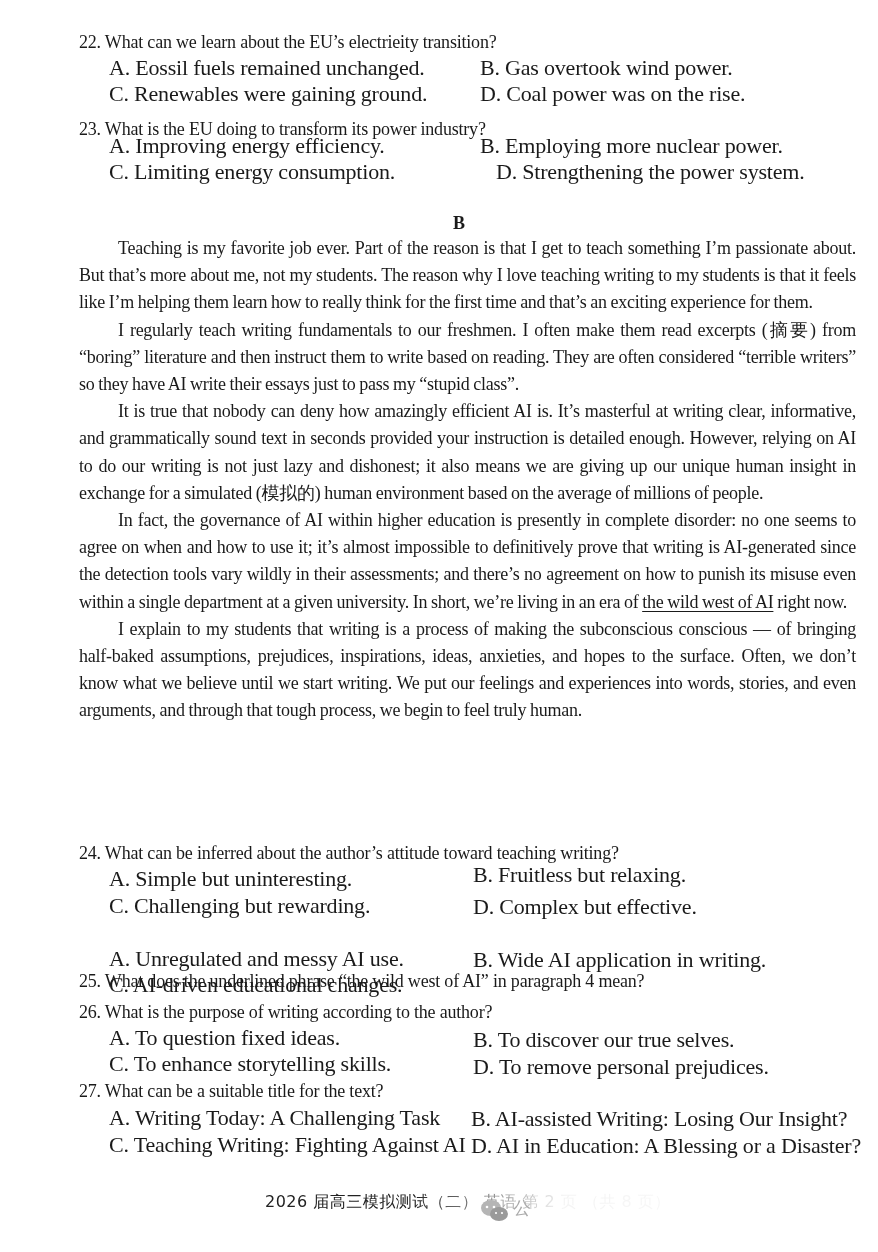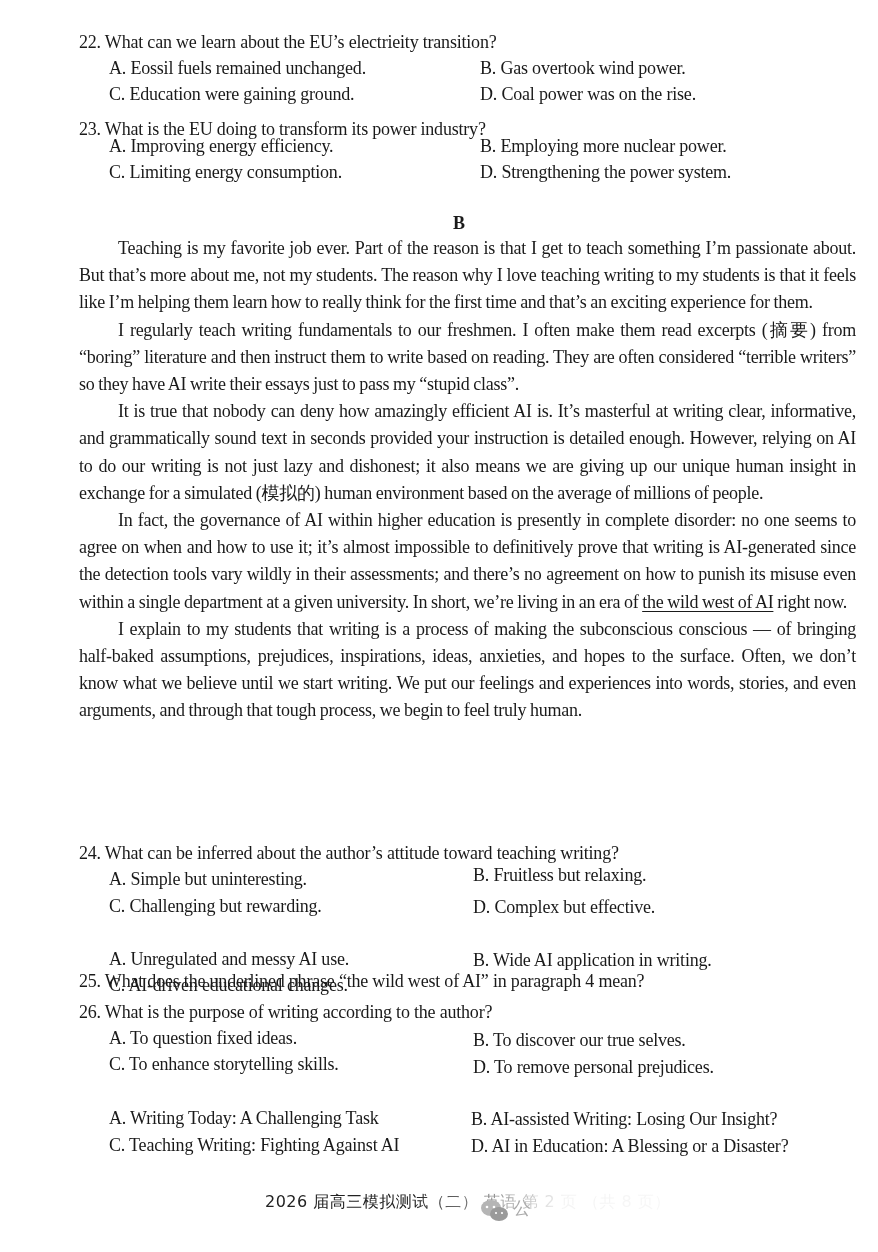--- a/index.html
+++ b/index.html
@@ -7,21 +7,21 @@
     width: 878px; height: 1252px; position: relative; overflow: hidden;
     font-family: "Liberation Serif", "DejaVu Serif", serif;
     color: #1a1a1a;
   }
   .page { position: absolute; left: 0; top: 0; width: 878px; height: 1252px; margin-left: 20px; }
   .q-stem {
     position: absolute; left: 59px; font-size: 18px; line-height: 26px;
     letter-spacing: -0.2px; white-space: nowrap;
   }
   .opt {
-    position: absolute; font-size: 18px; line-height: 26px; white-space: nowrap;
+    position: absolute; font-size: 22px; line-height: 26px; white-space: nowrap;
     letter-spacing: -0.2px;
   }
   .section-label {
     position: absolute; left: 0; width: 878px; top: 210px; text-align: center;
     font-weight: bold; font-size: 18px; line-height: 26px;
   }
   .passage {
     position: absolute; left: 59px; width: 777px; top: 235px;
     font-size: 18px; line-height: 27.2px; text-align: justify;
     letter-spacing: -0.25px; word-spacing: -0.5px;
@@ -47,28 +47,28 @@
   }
 </style>
 </head>
 <body>
 
 <div class="page">
 
   <div class="q-stem" style="top:29px">22. What can we learn about the EU’s electrieity transition?</div>
   <div class="opt" style="left:89px;top:55px">A. Eossil fuels remained unchanged.</div>
   <div class="opt" style="left:460px;top:55px">B. Gas overtook wind power.</div>
-  <div class="opt" style="left:89px;top:81px">C. Education were gaining ground.</div>
+  <div class="opt" style="left:89px;top:81px">C. Renewables were gaining ground.</div>
   <div class="opt" style="left:460px;top:81px">D. Coal power was on the rise.</div>
 
   <div class="q-stem" style="top:116px">23. What is the EU doing to transform its power industry?</div>
   <div class="opt" style="left:89px;top:133px">A. Improving energy efficiency.</div>
   <div class="opt" style="left:460px;top:133px">B. Employing more nuclear power.</div>
   <div class="opt" style="left:89px;top:159px">C. Limiting energy consumption.</div>
-  <div class="opt" style="left:460px;top:159px">D. Strengthening the power system.</div>
+  <div class="opt" style="left:476px;top:159px">D. Strengthening the power system.</div>
 
   <div class="section-label">B</div>
 
   <div class="passage">
     <p>Teaching is my favorite job ever. Part of the reason is that I get to teach something I’m passionate about. But that’s more about me, not my students. The reason why I love teaching writing to my students is that it feels like I’m helping them learn how to really think for the first time and that’s an exciting experience for them.</p>
     <p>I regularly teach writing fundamentals to our freshmen. I often make them read excerpts (摘要) from “boring” literature and then instruct them to write based on reading. They are often considered “terrible writers” so they have AI write their essays just to pass my “stupid class”.</p>
     <p>It is true that nobody can deny how amazingly efficient AI is. It’s masterful at writing clear, informative, and grammatically sound text in seconds provided your instruction is detailed enough. However, relying on AI to do our writing is not just lazy and dishonest; it also means we are giving up our unique human insight in exchange for a simulated (模拟的) human environment based on the average of millions of people.</p>
     <p><span>In fact, the governance of AI within higher education is presently in complete disorder: no one seems to agree on when and how to use it; it’s almost impossible to definitively prove that writing is AI-generated since the detection tools vary wildly in their assessments; and there’s no agreement on how to punish its misuse even within a single department at a given university. In short, we’re living in an era of </span><span class="ul">the wild west of AI</span><span> right now.</span></p>
     <p>I explain to my students that writing is a process of making the subconscious conscious — of bringing half-baked assumptions, prejudices, inspirations, ideas, anxieties, and hopes to the surface. Often, we don’t know what we believe until we start writing. We put our feelings and experiences into words, stories, and even arguments, and through that tough process, we begin to feel truly human.</p>
   </div>
@@ -83,20 +83,21 @@
   <div class="opt" style="left:89px;top:946px">A. Unregulated and messy AI use.</div>
   <div class="opt" style="left:453px;top:947px">B. Wide AI application in writing.</div>
   <div class="opt" style="left:89px;top:972px">C. AI-driven educational changes.</div>
 
   <div class="q-stem" style="top:999px">26. What is the purpose of writing according to the author?</div>
   <div class="opt" style="left:453px;top:1027px">B. To discover our true selves.</div>
   <div class="opt" style="left:89px;top:1025px">A. To question fixed ideas.</div>
   <div class="opt" style="left:453px;top:1054px">D. To remove personal prejudices.</div>
   <div class="opt" style="left:89px;top:1051px">C. To enhance storytelling skills.</div>
 
+  <div class="q-stem" style="top:1078px">27. What can be a suitable title for the text?</div>
   <div class="opt" style="left:89px;top:1105px">A. Writing Today: A Challenging Task</div>
   <div class="opt" style="left:451px;top:1106px">B. AI-assisted Writing: Losing Our Insight?</div>
   <div class="opt" style="left:89px;top:1132px">C. Teaching Writing: Fighting Against AI</div>
   <div class="opt" style="left:451px;top:1133px">D. AI in Education: A Blessing or a Disaster?</div>
 
   <div class="footer">2026 届高三模拟测试（二） 英语 第 2 页 （共 8 页）</div>
   <div class="wm"></div>
   <div class="wm-icon">
     <svg width="30" height="26" viewBox="0 0 30 26">
       <ellipse cx="11" cy="10" rx="10" ry="8" fill="#b5b5b5"></ellipse>

